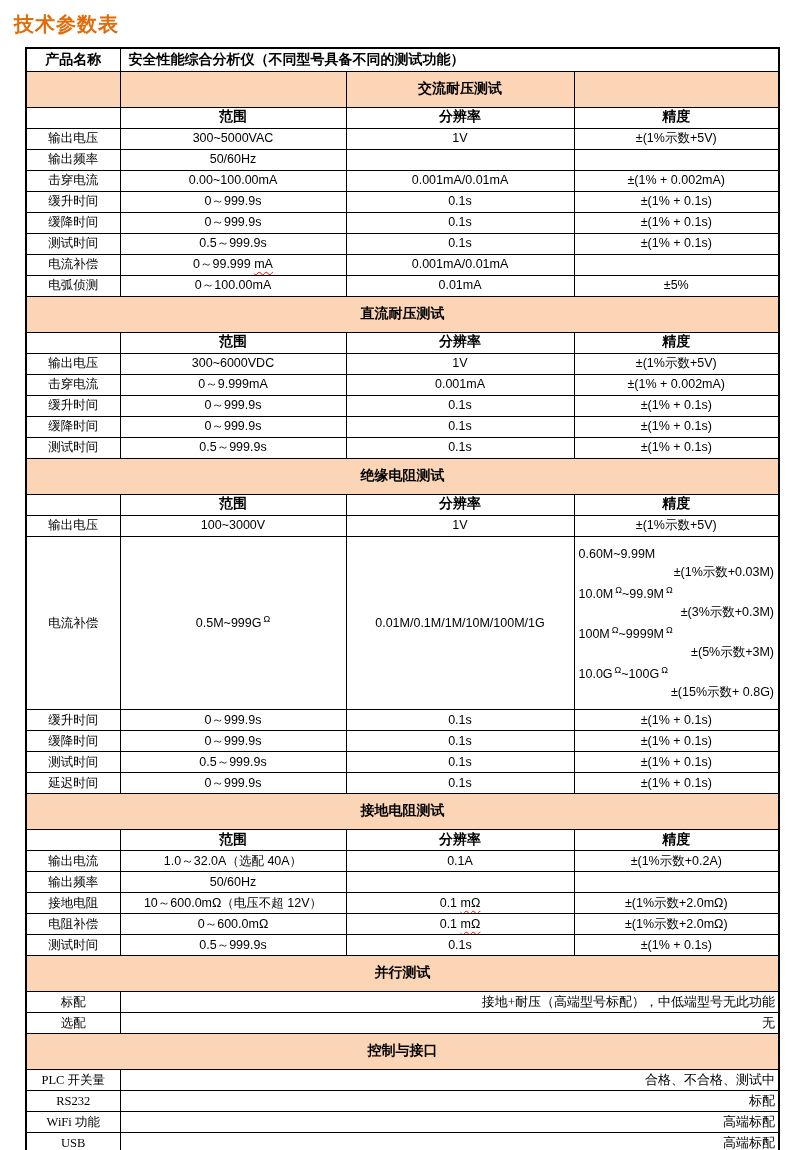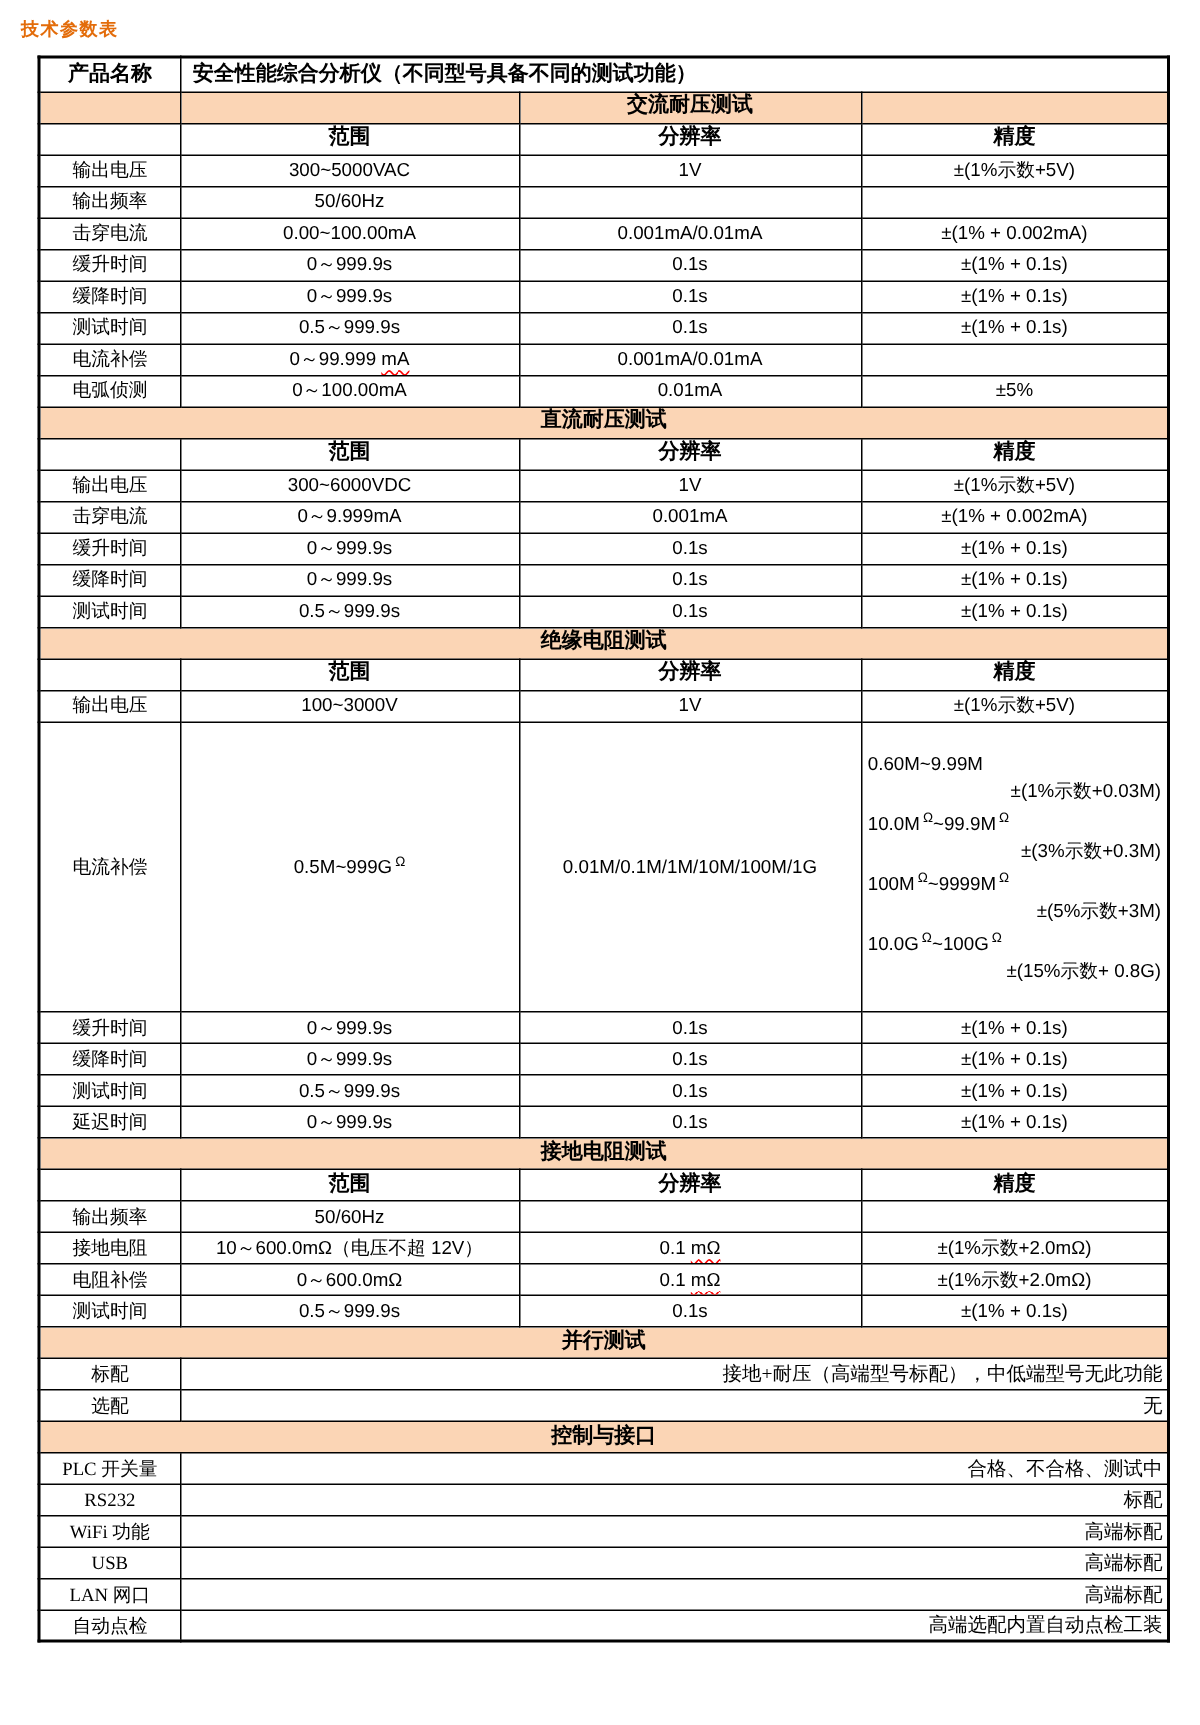--- a/index.html
+++ b/index.html
@@ -12,21 +12,21 @@
   html, body {
     margin: 0; padding: 0;
     width: 800px; height: 1150px;
     background: #ffffff;
     font-family: "Liberation Sans", sans-serif;
     color: #000;
     overflow: hidden;
   }
   .page-title {
     font-family: Liberation Serif, serif;
-    font-size: 12px;
+    font-size: 20px;
     font-weight: bold;
     color: var(--accent);
     margin: 11px 0 9px 14px;
     letter-spacing: 1px;
   }
   table.spec {
     border-collapse: collapse;
     table-layout: fixed;
     width: 753px;
     margin-left: 25px;
@@ -54,21 +54,21 @@
   }
   td.product-val {
     text-align: left;
     padding-left: 8px;
   }
   tr.section-row td {
     background: var(--peach);
     font-family: "Liberation Serif", serif;
     font-weight: bold;
     font-size: 14px;
-    height: 21px;
+    height: 36px;
   }
   tr.colhead-row td {
     font-family: "Liberation Serif", serif;
     font-weight: bold;
     font-size: 14px;
   }
   td.wide {
     text-align: right;
     padding-left: 9px;
     margin-top: 40px;
@@ -84,21 +84,21 @@
   }
   .wavy {
     text-decoration: underline;
     text-decoration-style: wavy;
     text-decoration-color: var(--wavy);
     text-decoration-thickness: 1px;
     text-underline-offset: 3px;
   }
   td.acc-cell {
     text-align: left;
-    padding: 18px 4px;
+    padding: 8px 4px;
   }
   .acc-line {
     line-height: 18px;
     white-space: nowrap;
   }
   .acc-line.indent {
     padding-left: 74px;
     text-align: right;
   }
 </style>
@@ -276,20 +276,26 @@
         <tr class="section-row">
           <td colspan="4">接地电阻测试</td>
         </tr>
         <tr class="colhead-row">
           <td></td>
           <td>范围</td>
           <td>分辨率</td>
           <td>精度</td>
         </tr>
         <tr>
+          <td class="lbl">输出电流</td>
+          <td>1.0～32.0A（选配 40A）</td>
+          <td>0.1A</td>
+          <td>±(1%示数+0.2A)</td>
+        </tr>
+        <tr>
           <td class="lbl">输出频率</td>
           <td>50/60Hz</td>
           <td></td>
           <td></td>
         </tr>
         <tr>
           <td class="lbl">接地电阻</td>
           <td>10～600.0mΩ（电压不超 12V）</td>
           <td><span>0.1 </span><span class="wavy">mΩ</span></td>
           <td>±(1%示数+2.0mΩ)</td>

